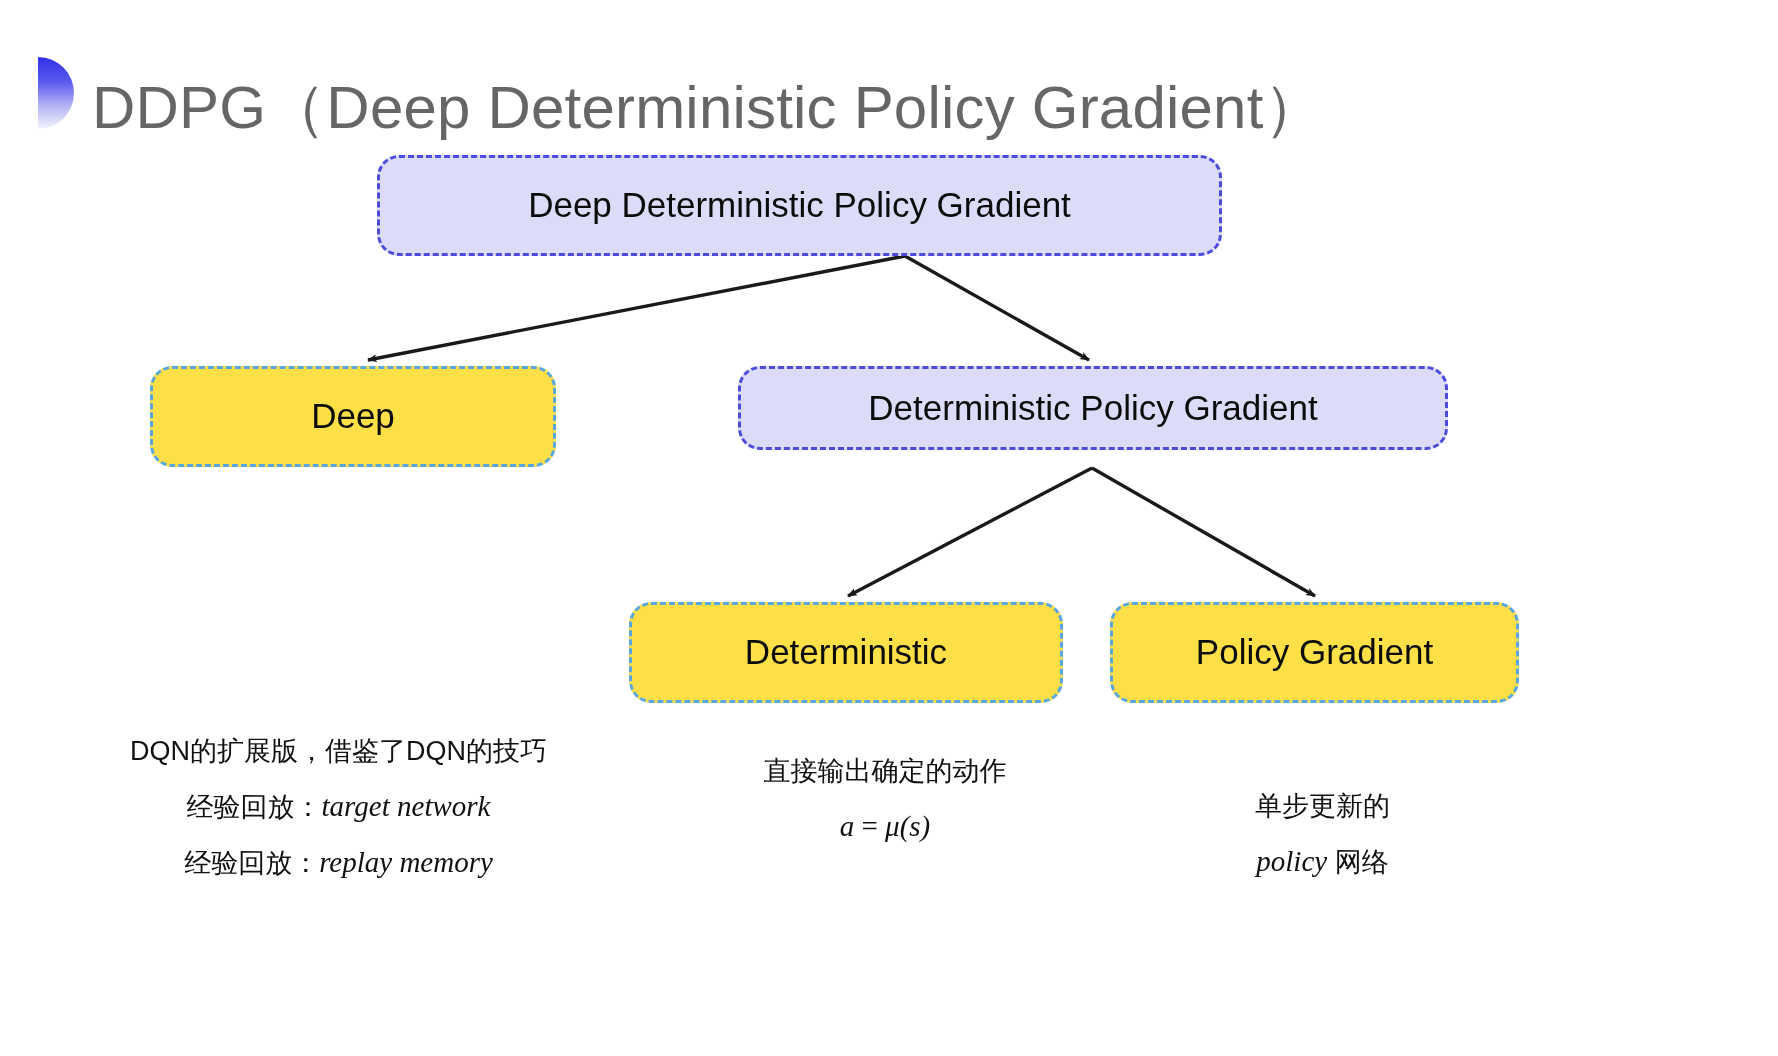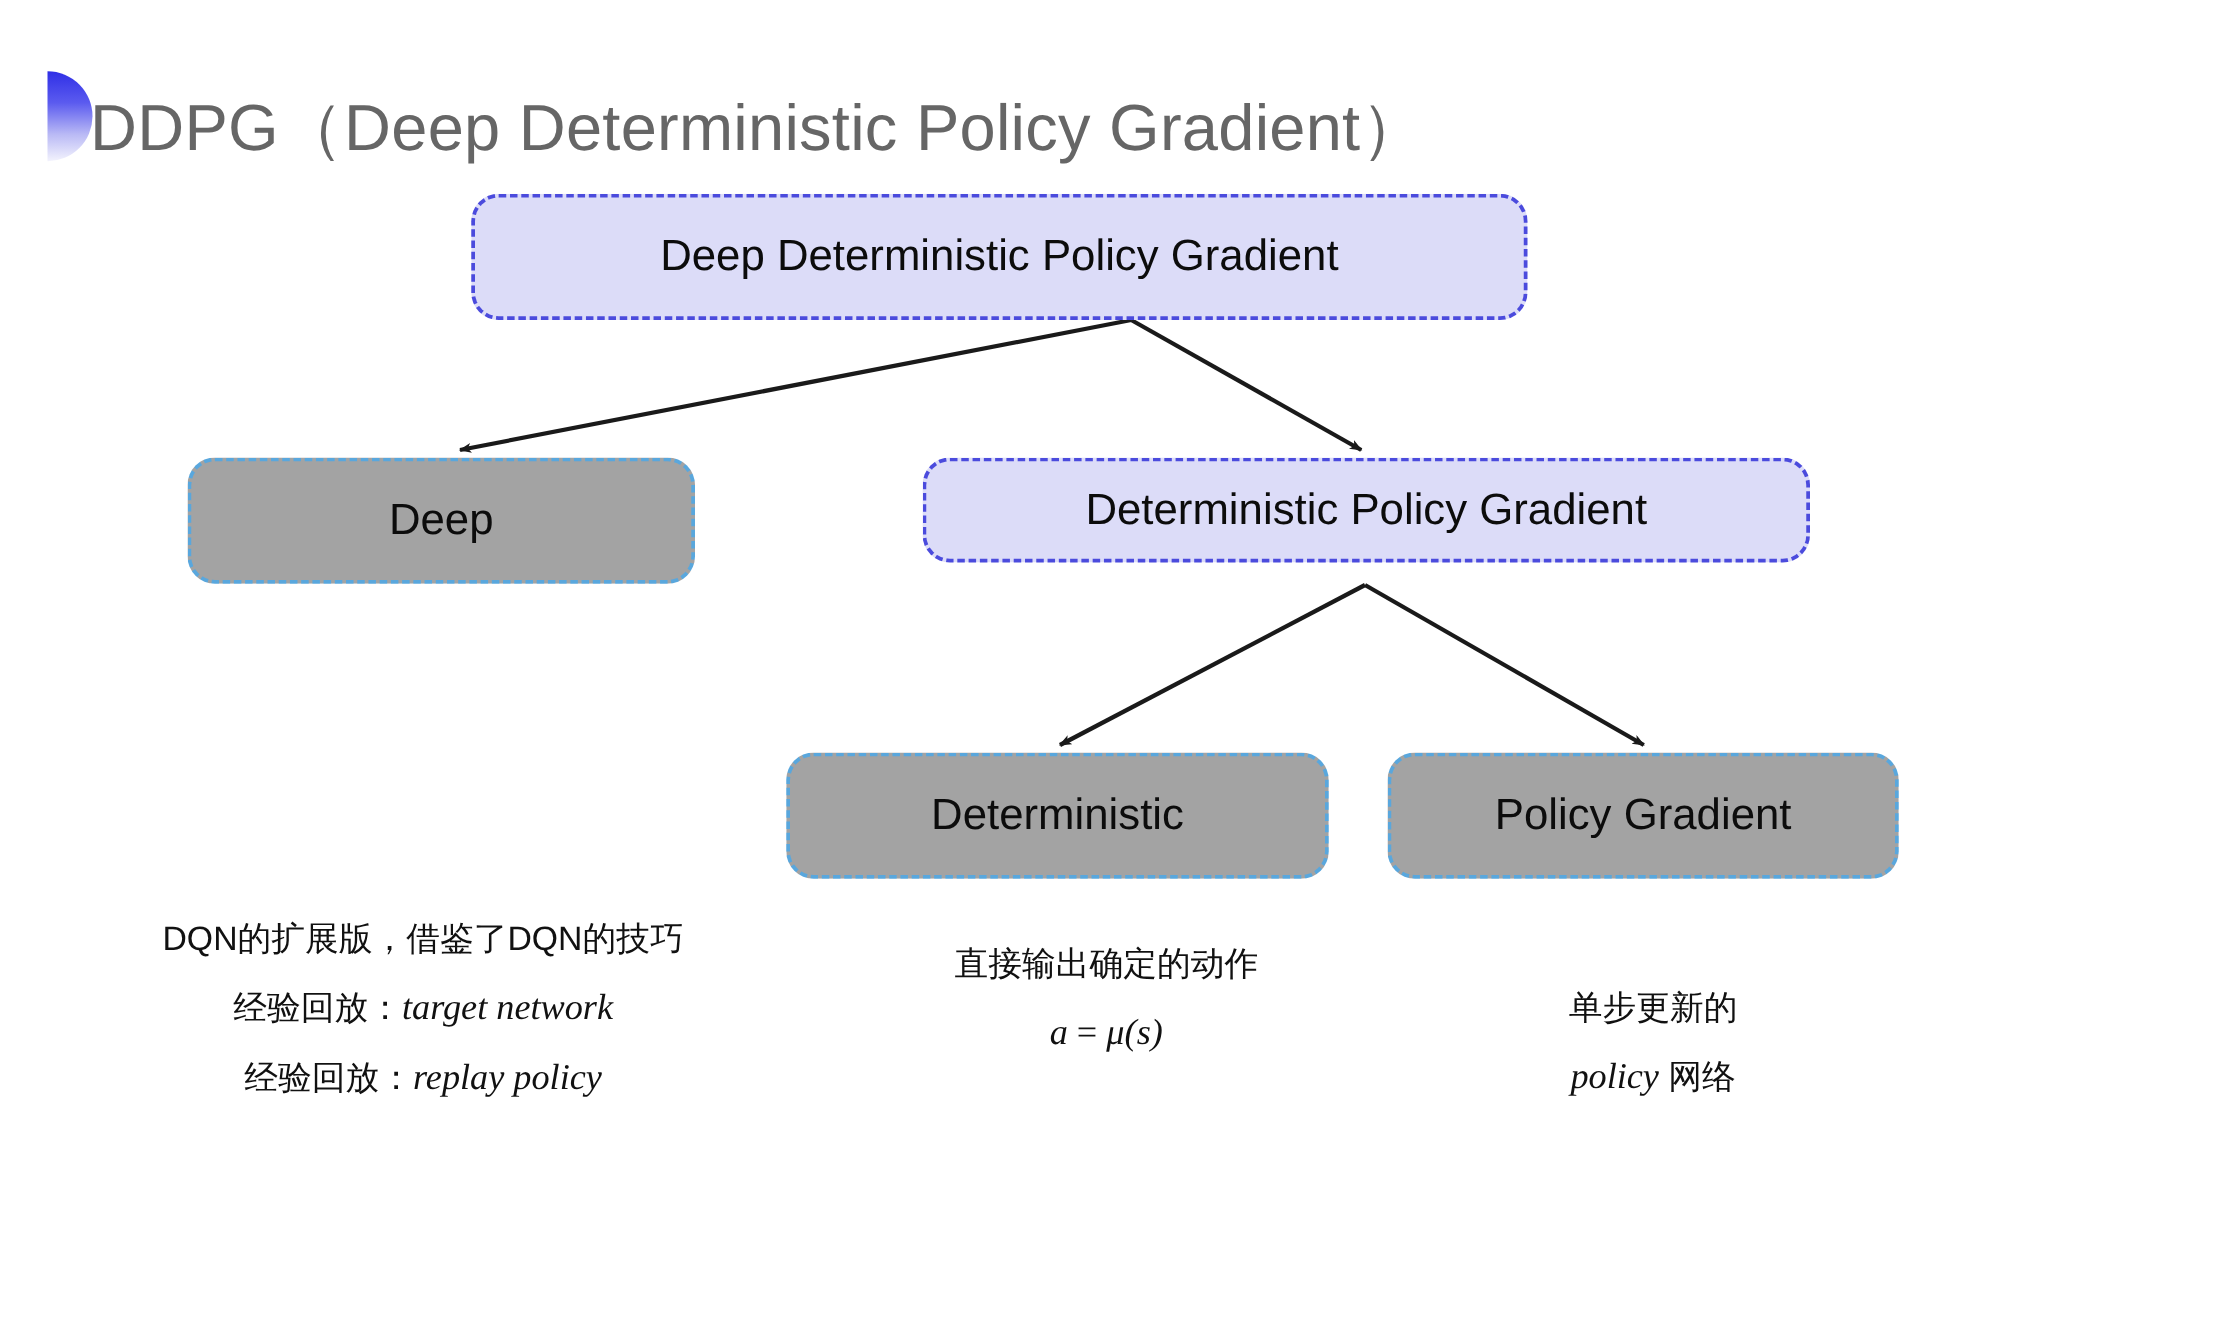--- a/index.html
+++ b/index.html
@@ -28,23 +28,23 @@
     width: 36px;
     height: 72px;
     border-top-right-radius: 36px 36px;
     border-bottom-right-radius: 36px 36px;
     border-top-left-radius: 0;
     border-bottom-left-radius: 0;
     background: linear-gradient(to bottom, #2f2fe6 0%, #5b5bef 35%, #b9b9f5 70%, #f3f3fd 100%);
   }
   #title-text {
     position: absolute;
-    left: 72px;
+    left: 92px;
     top: 68px;
-    font-size: 52px;
+    font-size: 60px;
     font-weight: 400;
     color: #666666;
     letter-spacing: 0.2px;
     white-space: nowrap;
   }
 
   
   .node {
     position: absolute;
     box-sizing: border-box;
@@ -54,21 +54,21 @@
     border-radius: 22px;
     text-align: center;
     color: #0c0c0c;
     line-height: 1.15;
   }
   .node-purple {
     background: #dcdcf8;
     border: 3px dashed #4b4bdd;
   }
   .node-blue {
-    background: #a3a3a3;
+    background: #fde047;
     border: 3px dashed #59a7dd;
   }
   .node-label {
     font-size: 35px;
     font-weight: 400;
   }
 
   #node-ddpg   { left: 377px; top: 155px; width: 845px; height: 101px; }
   #node-deep   { left: 150px; top: 366px; width: 406px; height: 101px; }
   #node-dpg    { left: 738px; top: 366px; width: 710px; height: 84px; }
@@ -149,21 +149,21 @@
     <span class="node-label">Deterministic</span>
   </div>
 
   <div class="node node-blue" id="node-pg">
     <span class="node-label">Policy Gradient</span>
   </div>
 
   <div class="annotation" id="ann-left">
     <span class="ann-line">DQN的扩展版，借鉴了DQN的技巧</span>
     <span class="ann-line"><span>经验回放：</span><span class="mathy">target network</span></span>
-    <span class="ann-line"><span>经验回放：</span><span class="mathy">replay policy</span></span>
+    <span class="ann-line"><span>经验回放：</span><span class="mathy">replay memory</span></span>
   </div>
 
   <div class="annotation" id="ann-mid">
     <span class="ann-line">直接输出确定的动作</span>
     <span class="ann-line"><span class="mathy">a</span><span class="mathy-sym">&nbsp;=&nbsp;</span><span class="mathy">μ(s)</span></span>
   </div>
 
   <div class="annotation" id="ann-right">
     <span class="ann-line">单步更新的</span>
     <span class="ann-line"><span class="mathy">policy</span><span>&nbsp;</span><span>网络</span></span>

